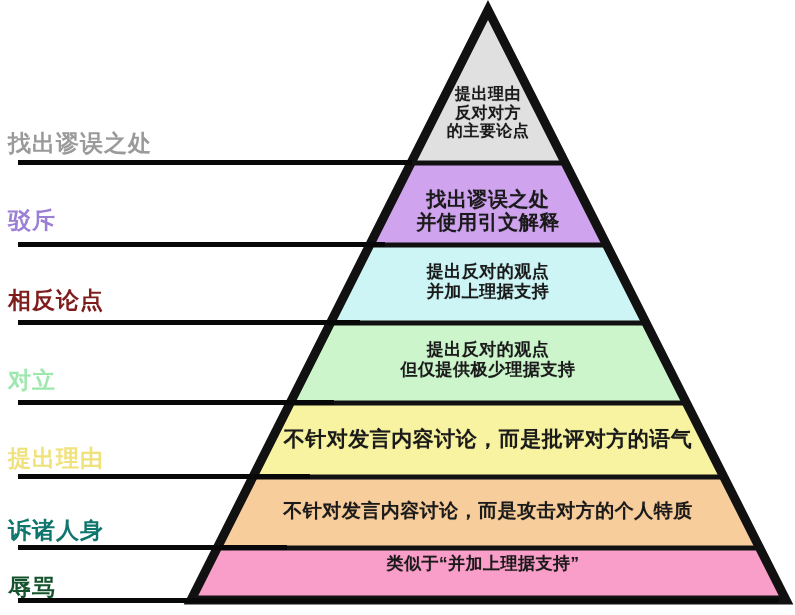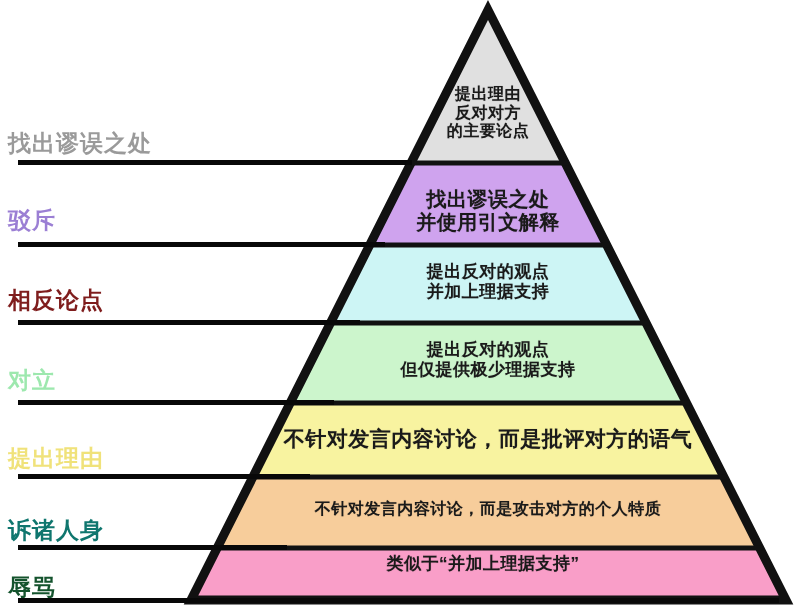--- a/index.html
+++ b/index.html
@@ -94,21 +94,21 @@
       <div class="tier-text" style="left: 412px; top: 85px; width: 152px; font-size: 16px;">提出理由
 反对对方
 的主要论点</div>
       <div class="tier-text" style="left: 388px; top: 188px; width: 200px; font-size: 20px;">找出谬误之处
 并使用引文解释</div>
       <div class="tier-text" style="left: 378px; top: 262px; width: 220px; font-size: 17px;">提出反对的观点
 并加上理据支持</div>
       <div class="tier-text" style="left: 368px; top: 340px; width: 240px; font-size: 17px;">提出反对的观点
 但仅提供极少理据支持</div>
       <div class="tier-text" style="left: 282px; top: 427px; width: 412px; font-size: 21px;">不针对发言内容讨论，而是批评对方的语气</div>
-      <div class="tier-text" style="left: 252px; top: 500px; width: 472px; font-size: 16px;">不针对发言内容讨论，而是攻击对方的个人特质</div>
+      <div class="tier-text" style="left: 252px; top: 500px; width: 472px; font-size: 19px;">不针对发言内容讨论，而是攻击对方的个人特质</div>
       <div class="tier-text" style="left: 222px; top: 554px; width: 522px; font-size: 17px;">类似于“并加上理据支持”</div>
     </div>
 
   <div id="side-labels">
       <div class="side-label" style="top: 128px; color: rgb(154, 154, 154);">找出谬误之处</div>
       <div class="side-label" style="top: 205px; color: rgb(155, 127, 212); text-align: right;">驳斥</div>
       <div class="side-label" style="top: 285px; color: #7f1d1d;">相反论点</div>
       <div class="side-label" style="top: 365px; color: rgb(157, 232, 174);">对立</div>
       <div class="side-label" style="top: 443px; color: rgb(240, 226, 122);">提出理由</div>
       <div class="side-label" style="top: 515px; color: #0f766e;">诉诸人身</div>

